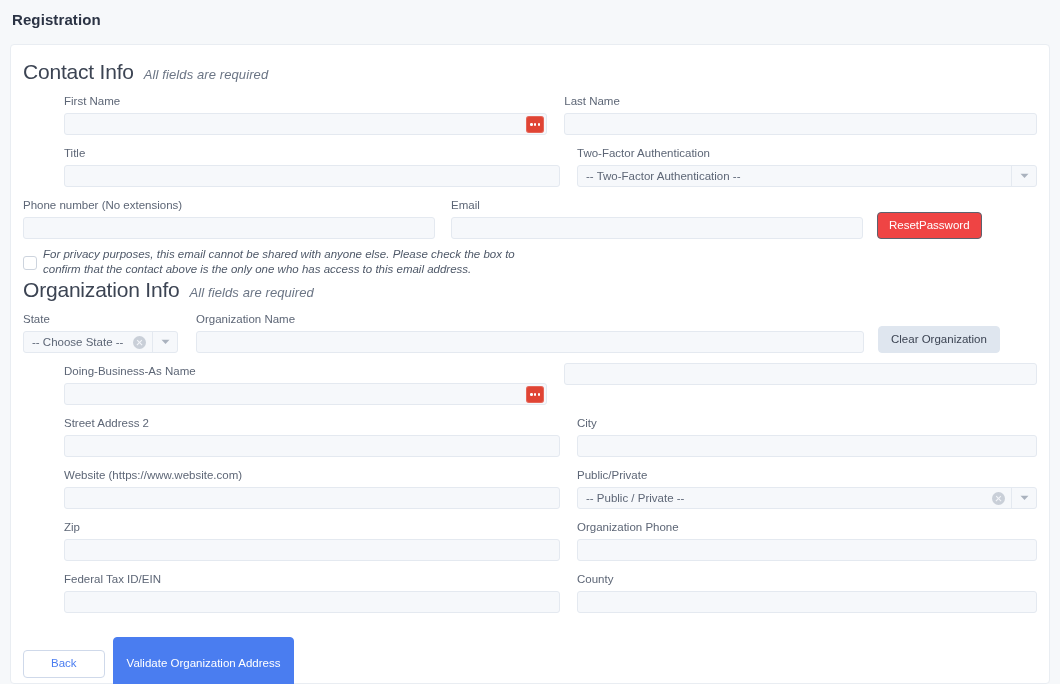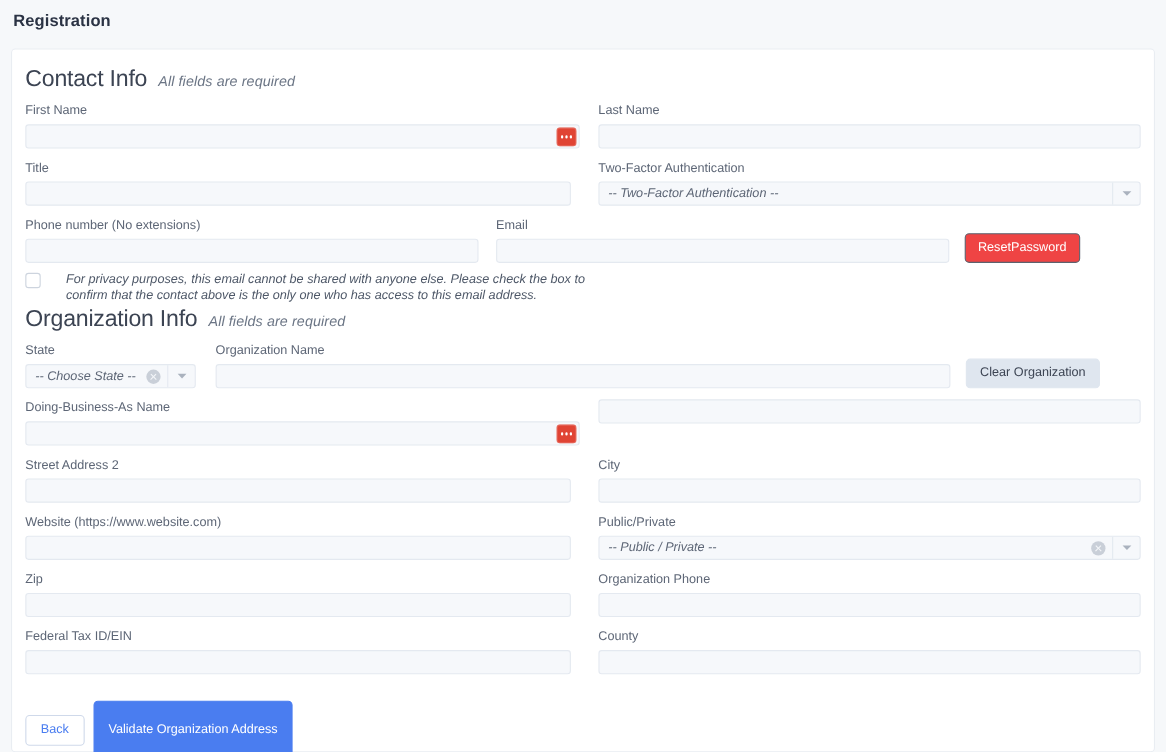--- a/index.html
+++ b/index.html
@@ -73,21 +73,21 @@
     border-radius: 3px;
     display: flex; align-items: center;
     position: relative;
   }
   .select .sel-text {
     flex: 1 1 auto;
     font-size: 11.5px;
     color: #5d6676;
     padding-left: 8px;
     line-height: 20px;
-    white-space: nowrap; overflow: hidden; font-style: italic;
+    white-space: nowrap; overflow: hidden;
   }
   .clear-x {
     width: 13px; height: 13px; border-radius: 50%;
     background: #c9cfd8;
     position: relative;
     margin-right: 6px;
     flex: 0 0 auto;
   }
   .clear-x::before, .clear-x::after {
     content: ""; position: absolute;
@@ -116,26 +116,26 @@
     gap: 1.5px;
     box-shadow: inset 0 0 0 1px rgba(255,255,255,.18);
   }
   .dots-badge i {
     width: 2.4px; height: 2.4px; border-radius: 50%;
     background: #ffffff; display: block;
   }
 
   
   .row { display: flex; }
-  .fl { width: 508px; }      
+  .fl { width: 508px; margin-left: 41px; }      
   .fr { width: 497px; }      
   .gap { width: 17px; flex: 0 0 auto; }
 
   
-  .checkline { display: flex; align-items: flex-start; gap: 23px; margin-top: 8px; }
+  .checkline { display: flex; align-items: center; gap: 6px; margin-top: 8px; }
   .cbox {
     width: 14px; height: 14px;
     border: 1.4px solid #cdd4de;
     border-radius: 3px;
     background: #fff;
     flex: 0 0 auto;
     margin-top: 1px;
   }
   .checktext {
     font-size: 11.5px;
@@ -163,21 +163,21 @@
   .btn-light {
     background: #dfe6ef;
     border: 1px solid #dfe6ef;
     color: #3c4453;
     padding: 7px 12px;
   }
   .btn-outline {
     background: #ffffff;
     border: 1px solid #cfd9ea;
     color: #4a7df0;
-    padding: 7px 13px;
+    padding: 7px 27px;
   }
   .btn-primary {
     background: #4a7df0;
     border: 1px solid #4a7df0;
     color: #ffffff;
     padding: 20px 13px;
     font-weight: 500;
   }
 
   .footer-btns {

